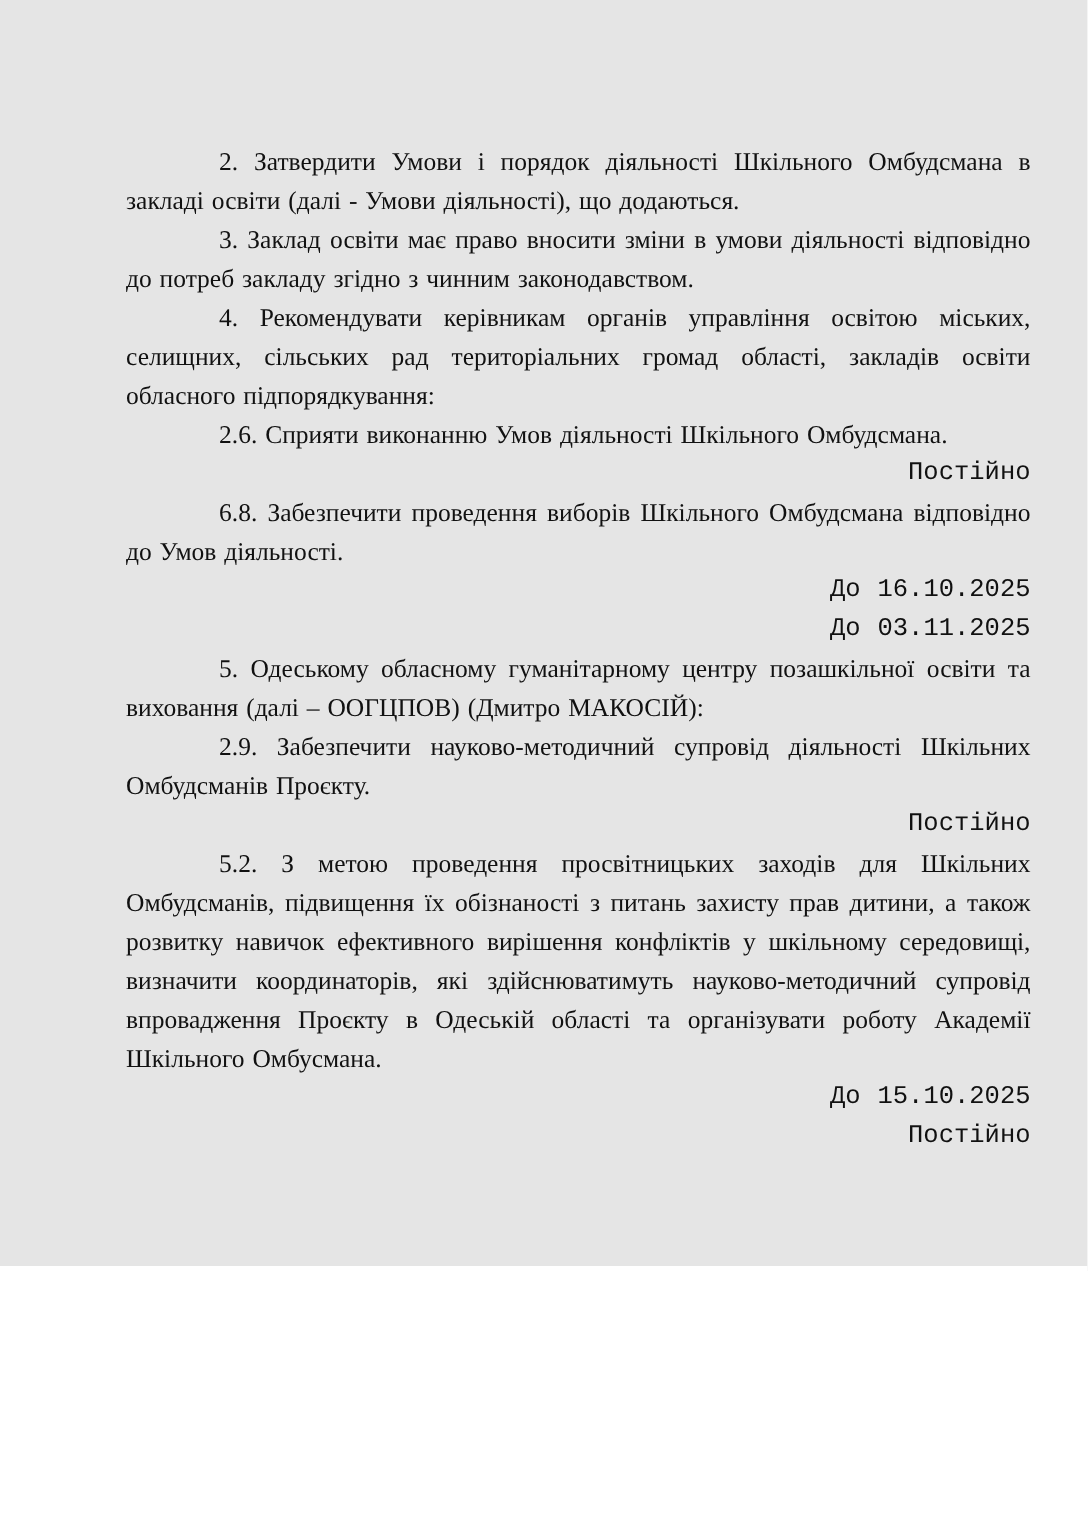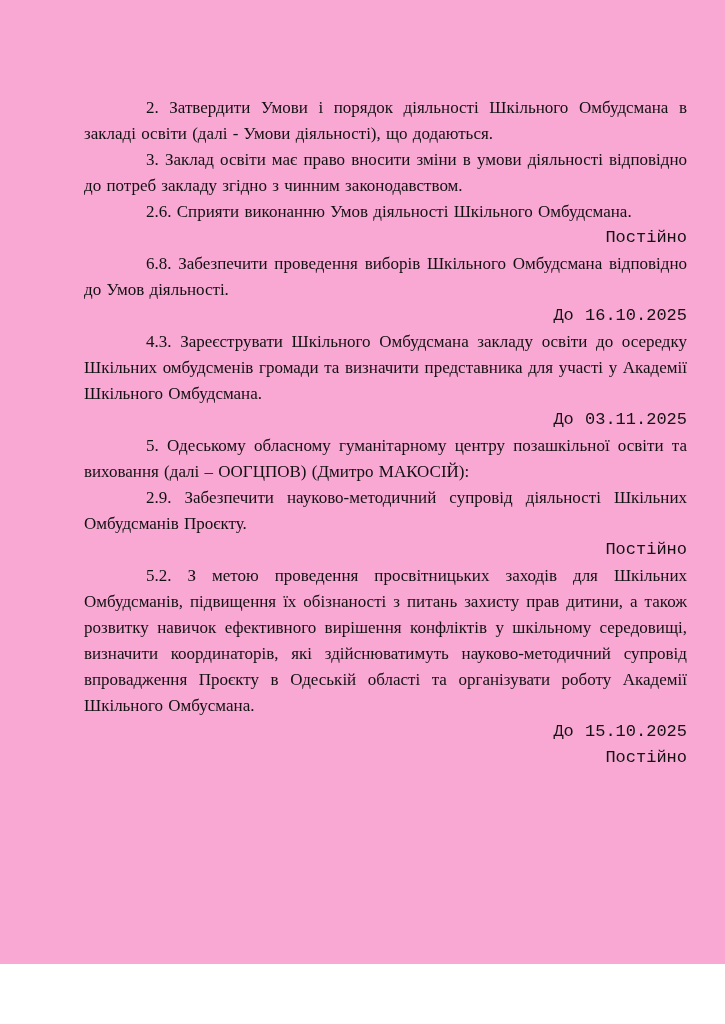--- a/index.html
+++ b/index.html
@@ -10,22 +10,22 @@
   body {
     width: 725px;
     height: 1024px;
     overflow: hidden;
     font-family: "Liberation Serif", "DejaVu Serif", serif;
     color: #111111;
   }
   .page {
     box-sizing: border-box;
     width: 725px;
-    height: 964px;
-    background: #f9a8d4;
+    height: 844px;
+    background: #e5e5e5;
     padding: 95px 38px 0 84px;
   }
   p.para {
     margin: 0;
     padding: 0;
     font-size: 17px;
     line-height: 26px;
     word-spacing: 1px;
   }
   p.body {
@@ -39,25 +39,25 @@
     font-family: Liberation Mono, monospace;
   }
 </style>
 </head>
 <body>
 
 <main class="page">
   <section id="doc-body">
       <p class="para body">2. Затвердити Умови і порядок діяльності Шкільного Омбудсмана в закладі освіти (далі - Умови діяльності), що додаються.</p>
       <p class="para body">3. Заклад освіти має право вносити зміни в умови діяльності відповідно до потреб закладу згідно з чинним законодавством.</p>
+      <p class="para body">4. Рекомендувати керівникам органів управління освітою міських, селищних, сільських рад територіальних громад області, закладів освіти обласного підпорядкування:</p>
       <p class="para body">2.6. Сприяти виконанню Умов діяльності Шкільного Омбудсмана.</p>
       <p class="para term">Постійно</p>
       <p class="para body">6.8. Забезпечити проведення виборів Шкільного Омбудсмана відповідно до Умов діяльності.</p>
       <p class="para term">До 16.10.2025</p>
-      <p class="para body">4.3. Зареєструвати Шкільного Омбудсмана закладу освіти до осередку Шкільних омбудсменів громади та визначити представника для участі у Академії Шкільного Омбудсмана.</p>
       <p class="para term">До 03.11.2025</p>
       <p class="para body">5. Одеському обласному гуманітарному центру позашкільної освіти та виховання (далі – ООГЦПОВ) (Дмитро МАКОСІЙ):</p>
       <p class="para body">2.9. Забезпечити науково-методичний супровід діяльності Шкільних Омбудсманів Проєкту.</p>
       <p class="para term">Постійно</p>
       <p class="para body">5.2. З метою проведення просвітницьких заходів для Шкільних Омбудсманів, підвищення їх обізнаності з питань захисту прав дитини, а також розвитку навичок ефективного вирішення конфліктів у шкільному середовищі, визначити координаторів, які здійснюватимуть науково-методичний супровід впровадження Проєкту в Одеській області та організувати роботу Академії Шкільного Омбусмана.</p>
       <p class="para term">До 15.10.2025</p>
       <p class="para term">Постійно</p>
     </section>
 </main>
 

